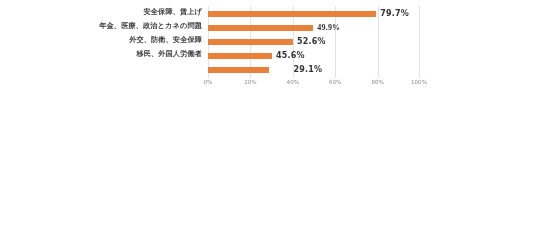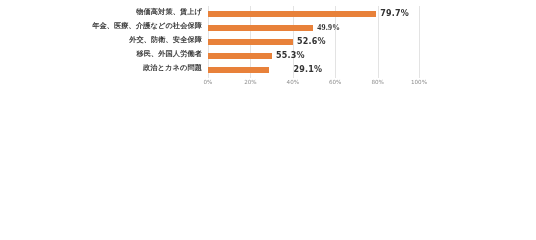--- a/index.html
+++ b/index.html
@@ -94,45 +94,44 @@
     color: #8d8d8d;
     white-space: nowrap;
   }
 </style>
 </head>
 <body>
 
 <div id="chart-root" style="background: rgb(255, 255, 255);">
 
   <div class="cat-labels">
-    <div class="cat-label" style="top: 0px; color: rgb(58, 58, 58);">物価高対策、賃上げ</div>
-    <div class="cat-label" style="top: 14px; color: rgb(58, 58, 58);">年金、医療、介護などの社会保障</div>
+    <div class="cat-label" style="top: 0px; color: rgb(58, 58, 58);">安全保障、賃上げ</div>
+    <div class="cat-label" style="top: 14px; color: rgb(58, 58, 58);">年金、医療、政治とカネの問題</div>
     <div class="cat-label" style="top: 28px; color: rgb(58, 58, 58);">外交、防衛、安全保障</div>
     <div class="cat-label" style="top: 42px; color: rgb(58, 58, 58);">移民、外国人労働者</div>
-    <div class="cat-label" style="top: 56px; color: rgb(58, 58, 58);">政治とカネの問題</div>
   </div>
 
   <div class="plot">
     <div class="gridline axis-zero" style="left: 0px; background: rgb(227, 227, 227);"></div>
     <div class="gridline" style="left: 42.4px; background: rgb(227, 227, 227);"></div>
     <div class="gridline" style="left: 84.8px; background: rgb(227, 227, 227);"></div>
     <div class="gridline" style="left: 127.2px; background: rgb(227, 227, 227);"></div>
     <div class="gridline" style="left: 169.6px; background: rgb(227, 227, 227);"></div>
     <div class="gridline" style="left: 211px; background: rgb(227, 227, 227);"></div>
 
     <div class="bar" style="top: 5px; left: 0px; width: 168.167px; background: rgb(232, 129, 58);"></div>
     <div class="bar" style="top: 19px; left: 0px; width: 105.289px; background: rgb(232, 129, 58);"></div>
     <div class="bar" style="top: 33px; left: 0px; width: 85.033px; background: rgb(232, 129, 58);"></div>
     <div class="bar" style="top: 47px; left: 0px; width: 63.933px; background: rgb(232, 129, 58);"></div>
     <div class="bar" style="top: 61px; left: 0px; width: 61.401px; background: rgb(232, 129, 58);"></div>
 
     <div class="val-label" style="top: 4px; left: 172.167px; color: rgb(51, 51, 51);">79.7%</div>
     <div class="val-label" style="top: 18px; left: 109.289px; color: rgb(51, 51, 51); font-family: Liberation Serif, serif;">49.9%</div>
     <div class="val-label" style="top: 32px; left: 89.033px; color: rgb(51, 51, 51);">52.6%</div>
-    <div class="val-label" style="top: 46px; left: 67.933px; color: rgb(51, 51, 51);">55.3%</div>
+    <div class="val-label" style="top: 46px; left: 67.933px; color: rgb(51, 51, 51);">45.6%</div>
     <div class="val-label" style="top: 60px; left: 65.401px; color: rgb(51, 51, 51); margin-left: 20px;">29.1%</div>
   </div>
 
   <div class="ticks">
     <div class="tick-label" style="left: 0px; color: rgb(141, 141, 141);">0%</div>
     <div class="tick-label" style="left: 42.4px; color: rgb(141, 141, 141);">20%</div>
     <div class="tick-label" style="left: 84.8px; color: rgb(141, 141, 141);">40%</div>
     <div class="tick-label" style="left: 127.2px; color: rgb(141, 141, 141);">60%</div>
     <div class="tick-label" style="left: 169.6px; color: rgb(141, 141, 141);">80%</div>
     <div class="tick-label" style="left: 211px; color: rgb(141, 141, 141);">100%</div>

